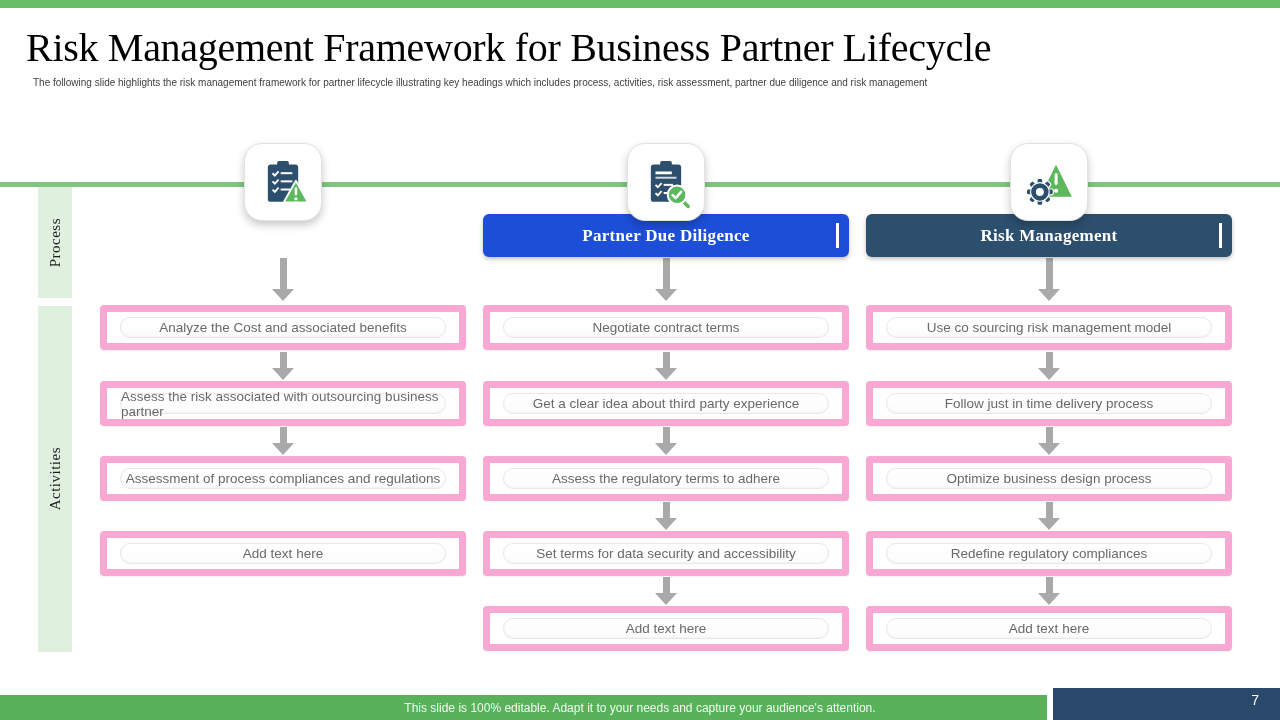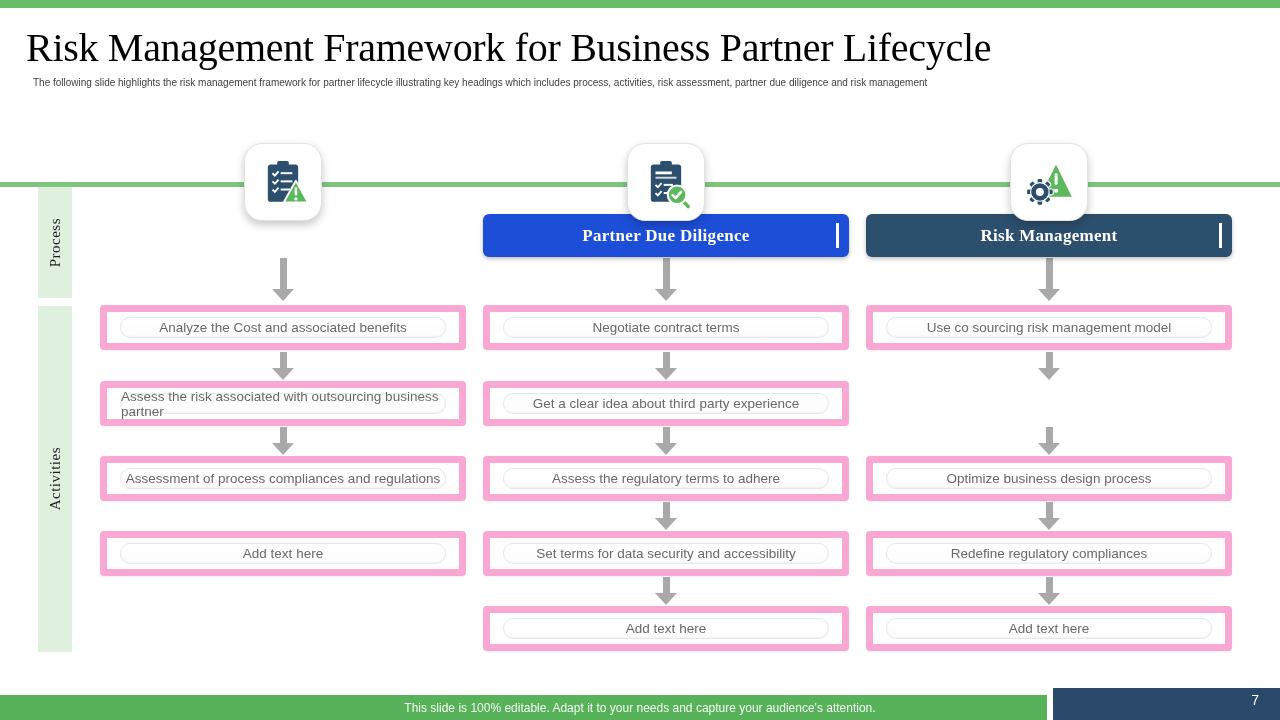--- a/index.html
+++ b/index.html
@@ -260,20 +260,25 @@
 
     <div class="activity-box row-0">
       <div class="activity-inner">
           <span>Use co sourcing risk management model</span>
         </div>
     </div>
     <div class="arrow gap-0">
         <i class="stem"></i>
         <i class="head"></i>
       </div>
+    <div class="activity-box row-1">
+      <div class="activity-inner">
+          <span>Follow just in time delivery process</span>
+        </div>
+    </div>
     <div class="arrow gap-1">
         <i class="stem"></i>
         <i class="head"></i>
       </div>
     <div class="activity-box row-2">
       <div class="activity-inner">
           <span>Optimize business design process</span>
         </div>
     </div>
     <div class="arrow gap-2">

